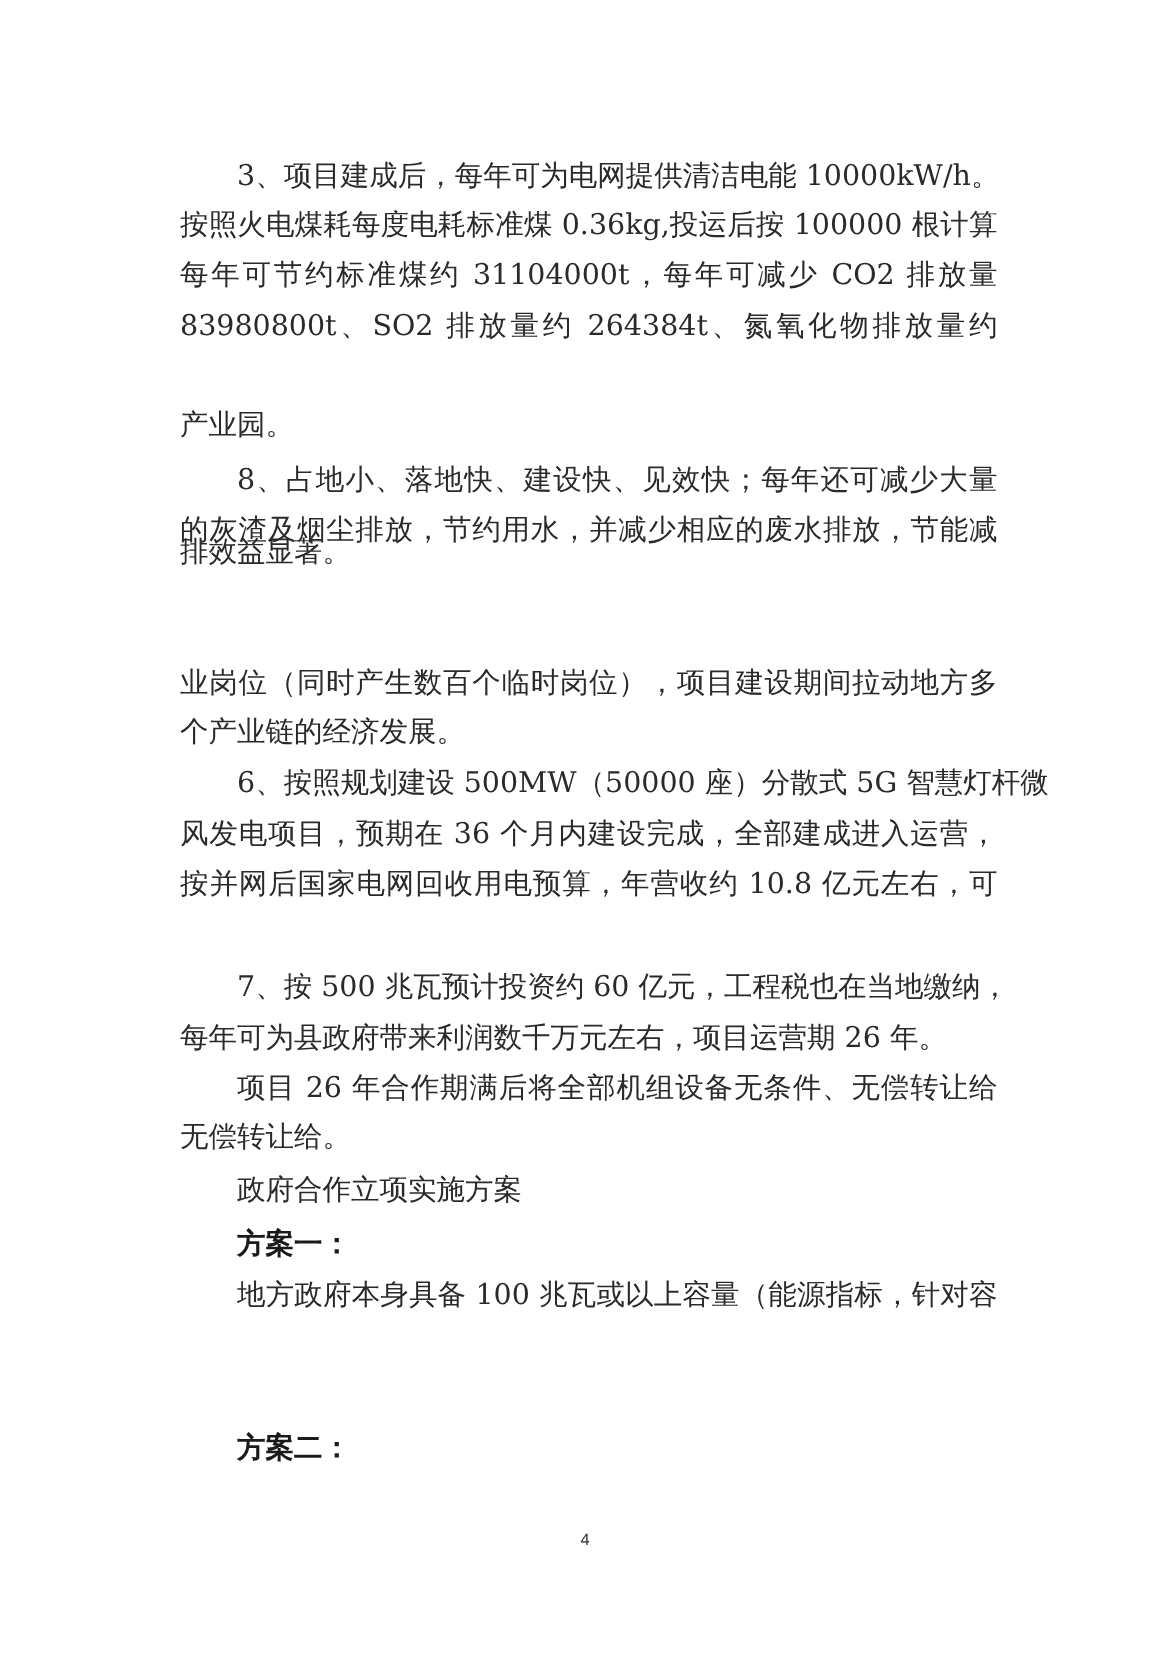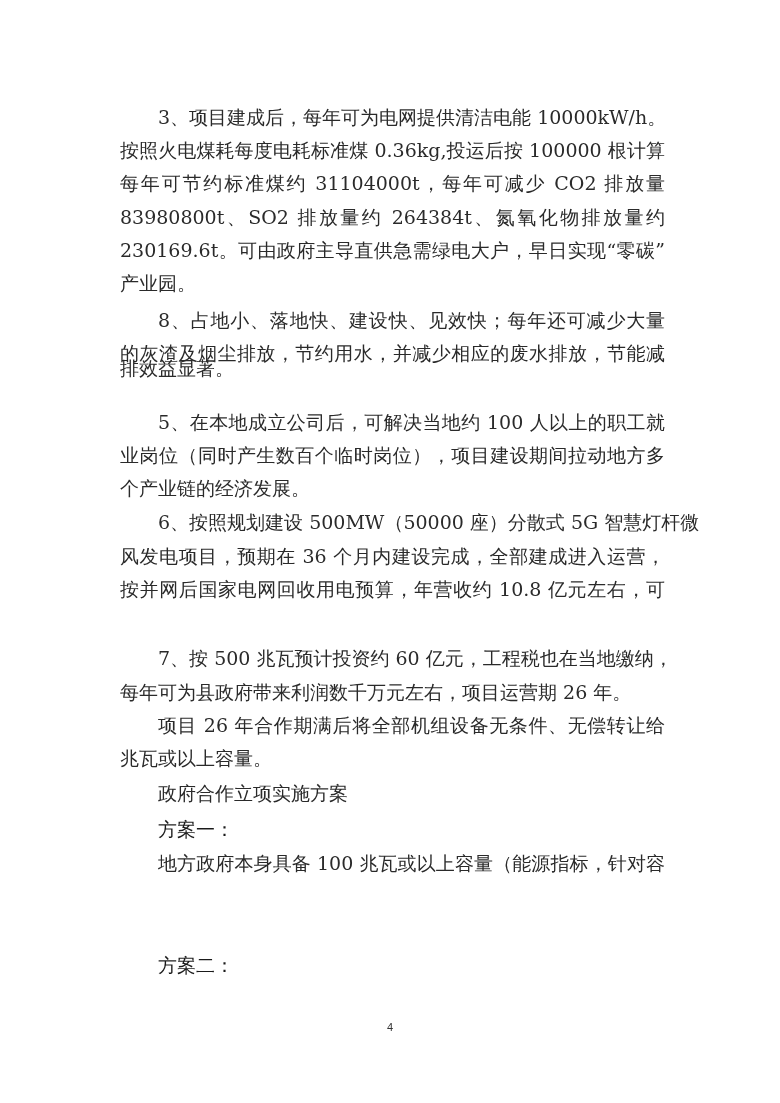--- a/index.html
+++ b/index.html
@@ -12,60 +12,58 @@
     font-family: "DejaVu Serif", "Liberation Serif", serif;
     font-size: 19px;
     line-height: 24px;
     color: #2a2a2a;
     white-space: nowrap;
     text-align: justify;
     text-align-last: justify;
   }
   .line.indent { left: 158px; width: 507px; }
   .line.last { text-align-last: left; }
-  .line.bold { font-weight: normal; color: #1a1a1a; }
+  .line.bold { font-weight: bold; color: #1a1a1a; }
   .page-number {
     position: absolute;
     left: 380px;
     top: 1021px;
     width: 20px;
     text-align: center;
     font-family: "Liberation Sans", sans-serif;
     font-size: 11px;
     color: #333;
   }
 </style>
 </head>
 <body>
 
 <div class="page">
   <div class="line indent" style="top:105px">3、项目建成后，每年可为电网提供清洁电能 10000kW/h。</div>
   <div class="line" style="top:138px">按照火电煤耗每度电耗标准煤 0.36kg,投运后按 100000 根计算</div>
   <div class="line" style="top:171px">每年可节约标准煤约 31104000t，每年可减少 CO2 排放量</div>
   <div class="line" style="top:205px">83980800t、SO2 排放量约 264384t、氮氧化物排放量约</div>
-  <div class="line" style="top:238px">230169.6t。可由政府主导直供急需绿电大户，早日实现“零碳”</div>
   <div class="line last" style="top:271px">产业园。</div>
 
   <div class="line indent" style="top:308px">8、占地小、落地快、建设快、见效快；每年还可减少大量</div>
   <div class="line" style="top:341px">的灰渣及烟尘排放，节约用水，并减少相应的废水排放，节能减</div>
   <div class="line last" style="top:356px">排效益显著。</div>
 
-  <div class="line indent" style="top:410px">5、在本地成立公司后，可解决当地约 100 人以上的职工就</div>
   <div class="line" style="top:443px">业岗位（同时产生数百个临时岗位），项目建设期间拉动地方多</div>
   <div class="line last" style="top:476px">个产业链的经济发展。</div>
 
   <div class="line indent" style="top:510px">6、按照规划建设 500MW（50000 座）分散式 5G 智慧灯杆微</div>
   <div class="line" style="top:544px">风发电项目，预期在 36 个月内建设完成，全部建成进入运营，</div>
   <div class="line" style="top:577px">按并网后国家电网回收用电预算，年营收约 10.8 亿元左右，可</div>
 
   <div class="line indent" style="top:646px">7、按 500 兆瓦预计投资约 60 亿元，工程税也在当地缴纳，</div>
   <div class="line last" style="top:680px">每年可为县政府带来利润数千万元左右，项目运营期 26 年。</div>
 
   <div class="line indent" style="top:713px">项目 26 年合作期满后将全部机组设备无条件、无偿转让给</div>
-  <div class="line last" style="top:746px">兆瓦或以上容量。</div>
+  <div class="line last" style="top:746px">无偿转让给。</div>
 
   <div class="line indent last" style="top:781px">政府合作立项实施方案</div>
 
   <div class="line indent last bold" style="top:817px">方案一：</div>
   <div class="line indent" style="top:851px">地方政府本身具备 100 兆瓦或以上容量（能源指标，针对容</div>
 
   <div class="line indent last bold" style="top:953px">方案二：</div>
 
   <div class="page-number">4</div>
 </div>

